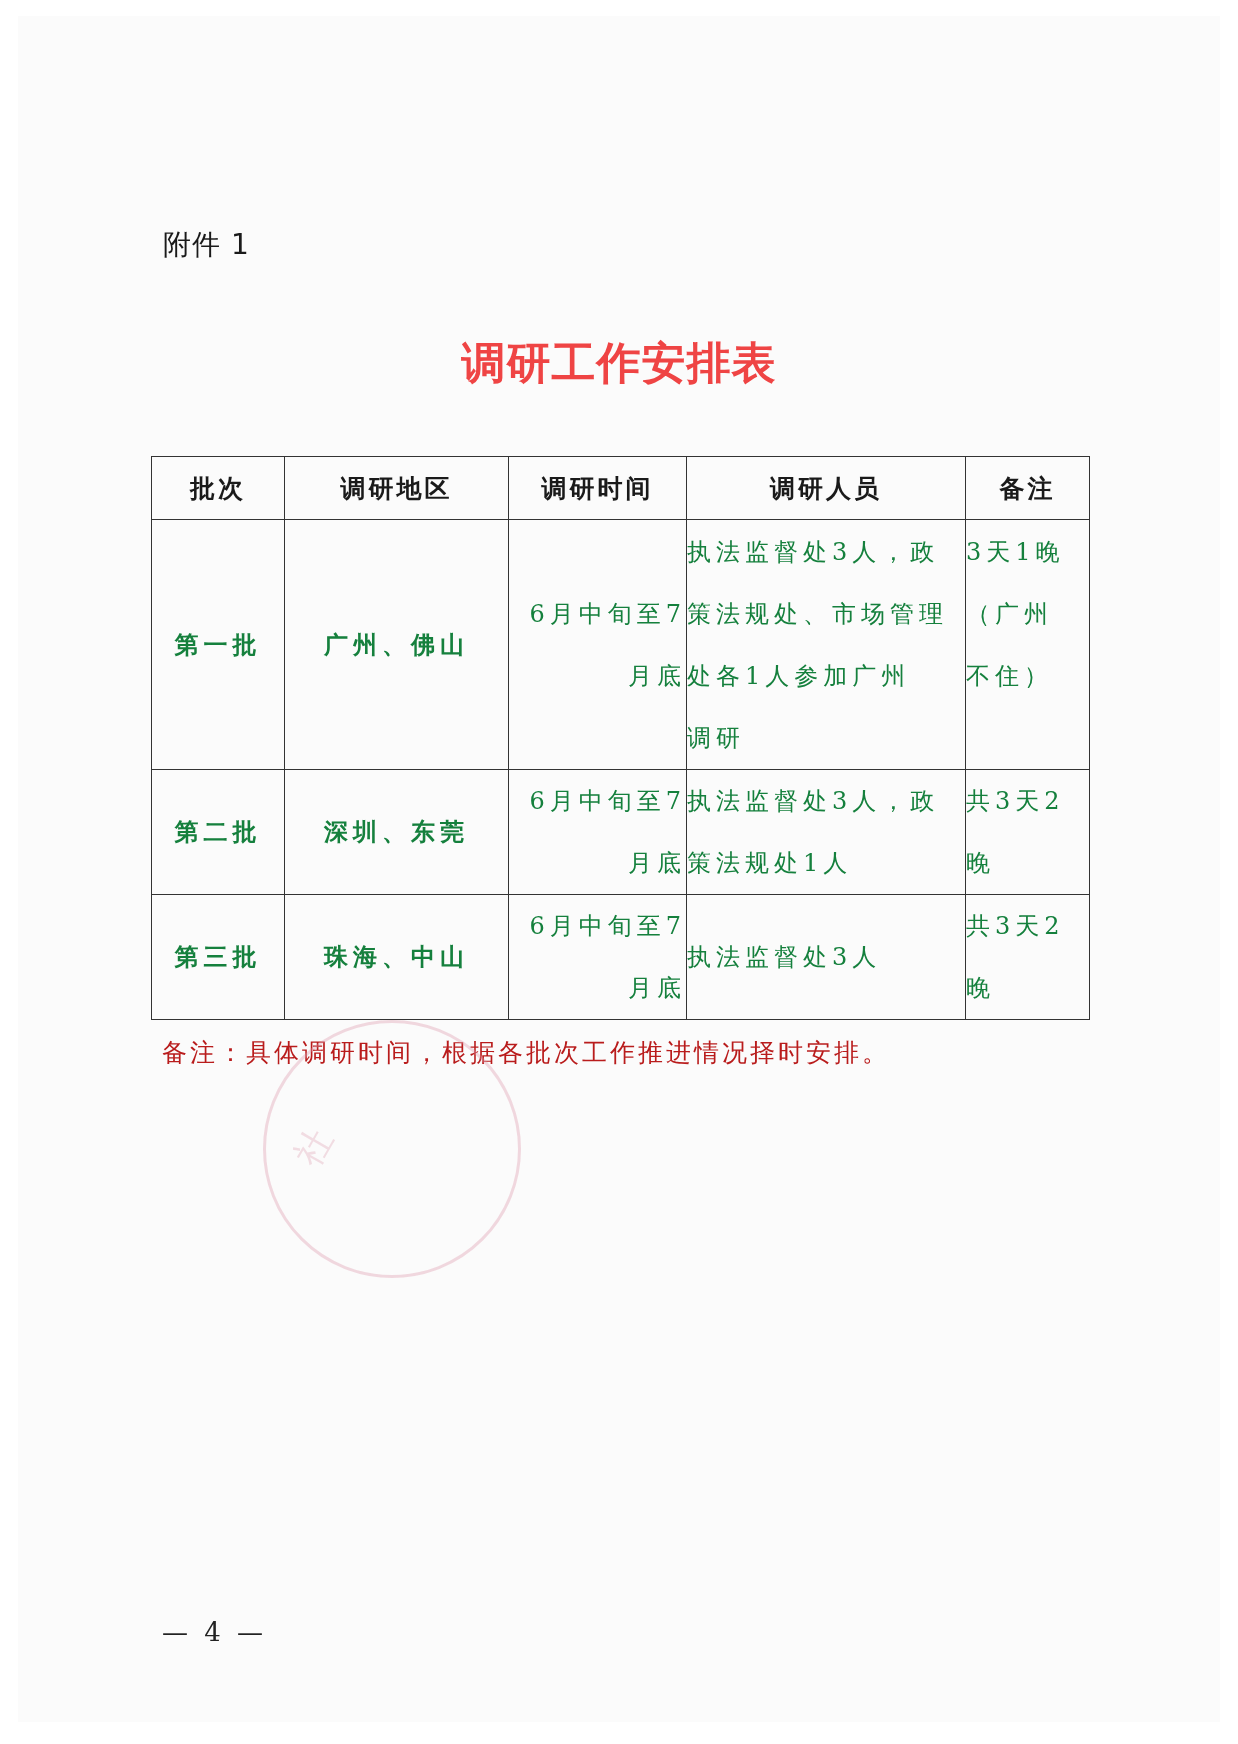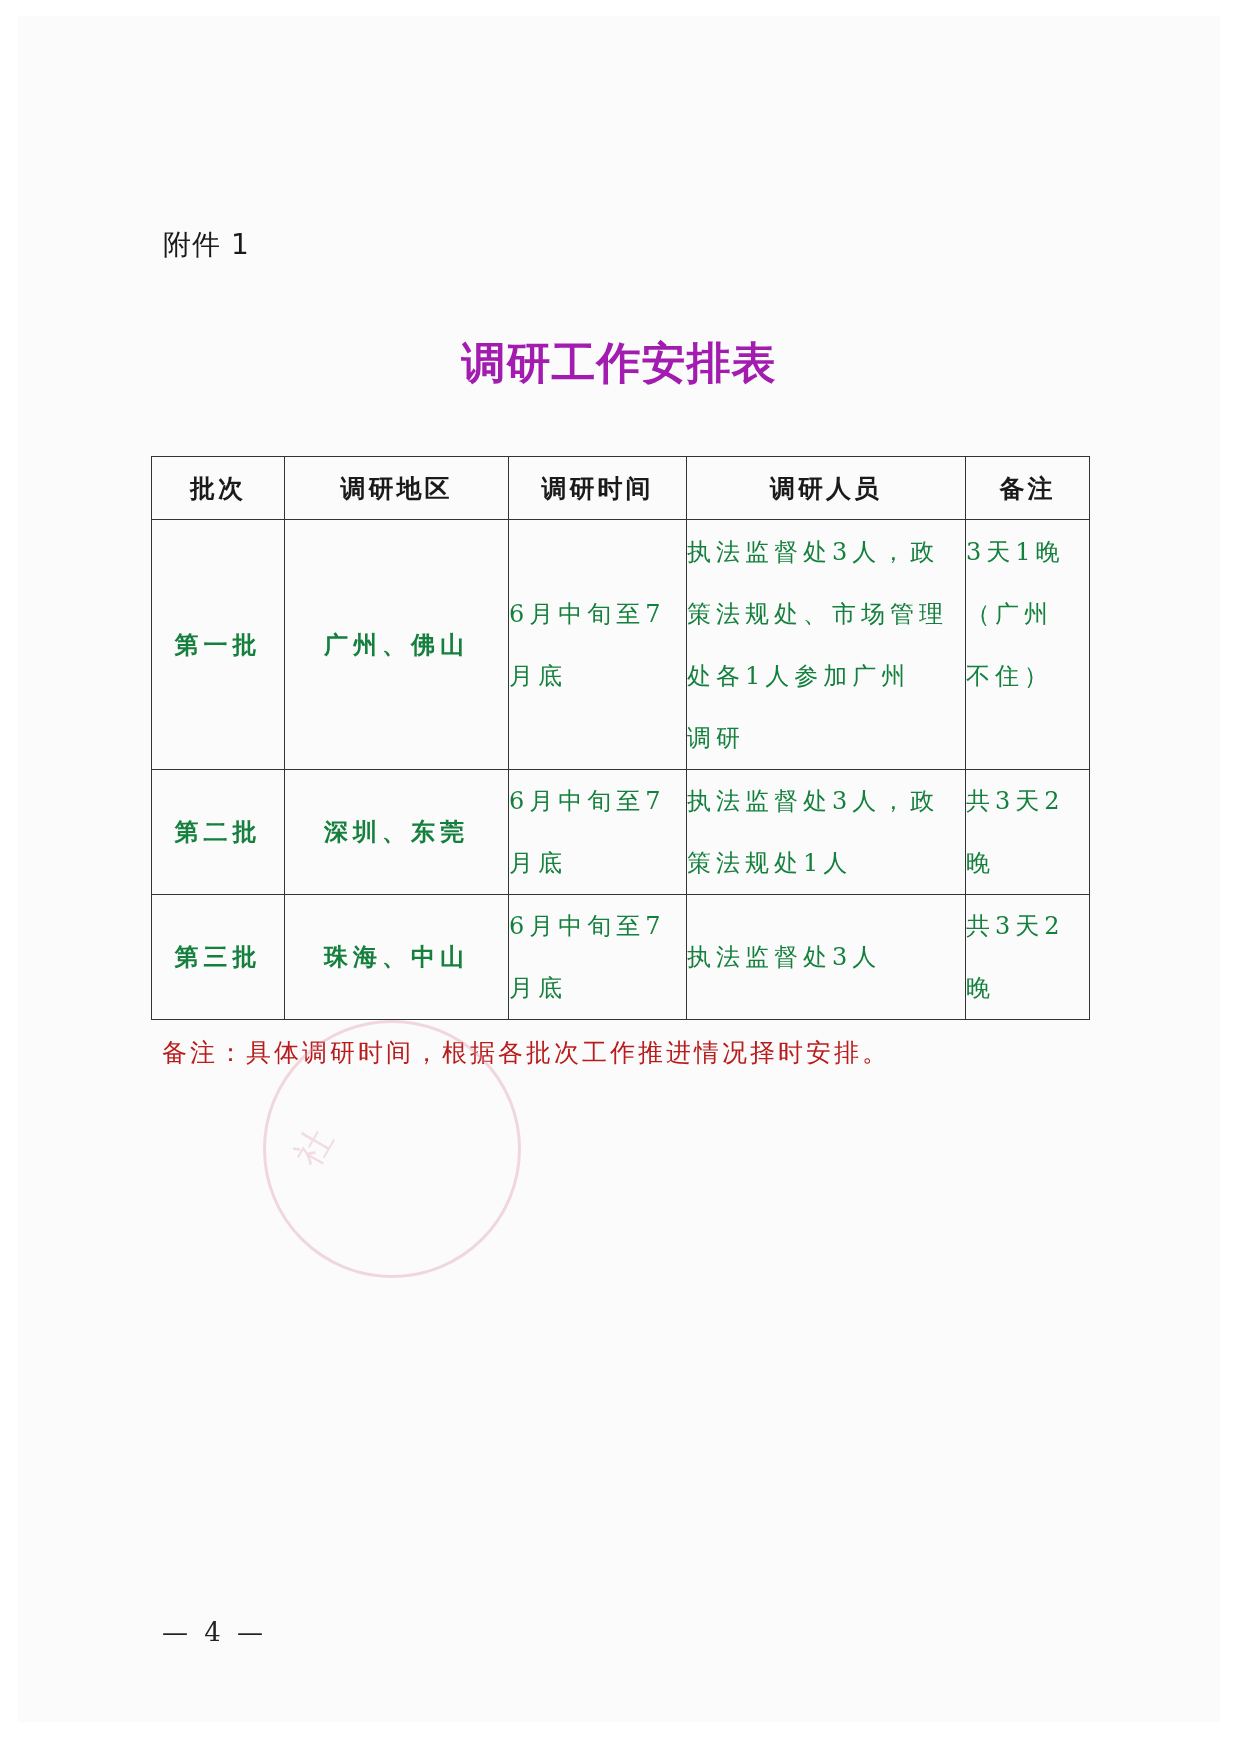--- a/index.html
+++ b/index.html
@@ -25,21 +25,21 @@
     text-align: right;
   }
   .doc-title {
     position: absolute;
     left: 0; width: 1238px; top: 334px;
     text-align: center;
     font-family: "DejaVu Serif", "Liberation Serif", serif;
     font-weight: bold;
     font-size: 44px;
     letter-spacing: 1px;
-    color: #a21caf;
+    color: #ef4444;
   }
   table.schedule {
     position: absolute;
     left: 151px; top: 456px;
     width: 938px;
     border-collapse: collapse;
     table-layout: fixed;
   }
   table.schedule th, table.schedule td {
     border: 1.5px solid #333;
@@ -54,21 +54,21 @@
     letter-spacing: 3px;
     text-align: center;
   }
   table.schedule td {
     font-size: 24px;
     line-height: 62px;
     letter-spacing: 5px;
     color: #15803d;
   }
   td.c-batch, td.c-region { text-align: center; font-weight: bold; }
-  td.c-time { text-align: left; letter-spacing: 4px; }
+  td.c-time { text-align: right; letter-spacing: 4px; }
   td.c-staff { text-align: justify; padding-left: 12px; padding-right: 8px; letter-spacing: 4px; }
   td.c-note { padding-left: 12px; padding-right: 6px; letter-spacing: 4px; margin-left: 48px; }
   tr.r1 td { height: 249px; }
   tr.r2 td { height: 124px; }
   tr.r3 td { height: 124px; }
   .cell-line { display: block; white-space: nowrap; }
   .footnote {
     position: absolute;
     left: 162px; top: 1036px;
     font-size: 25px;

